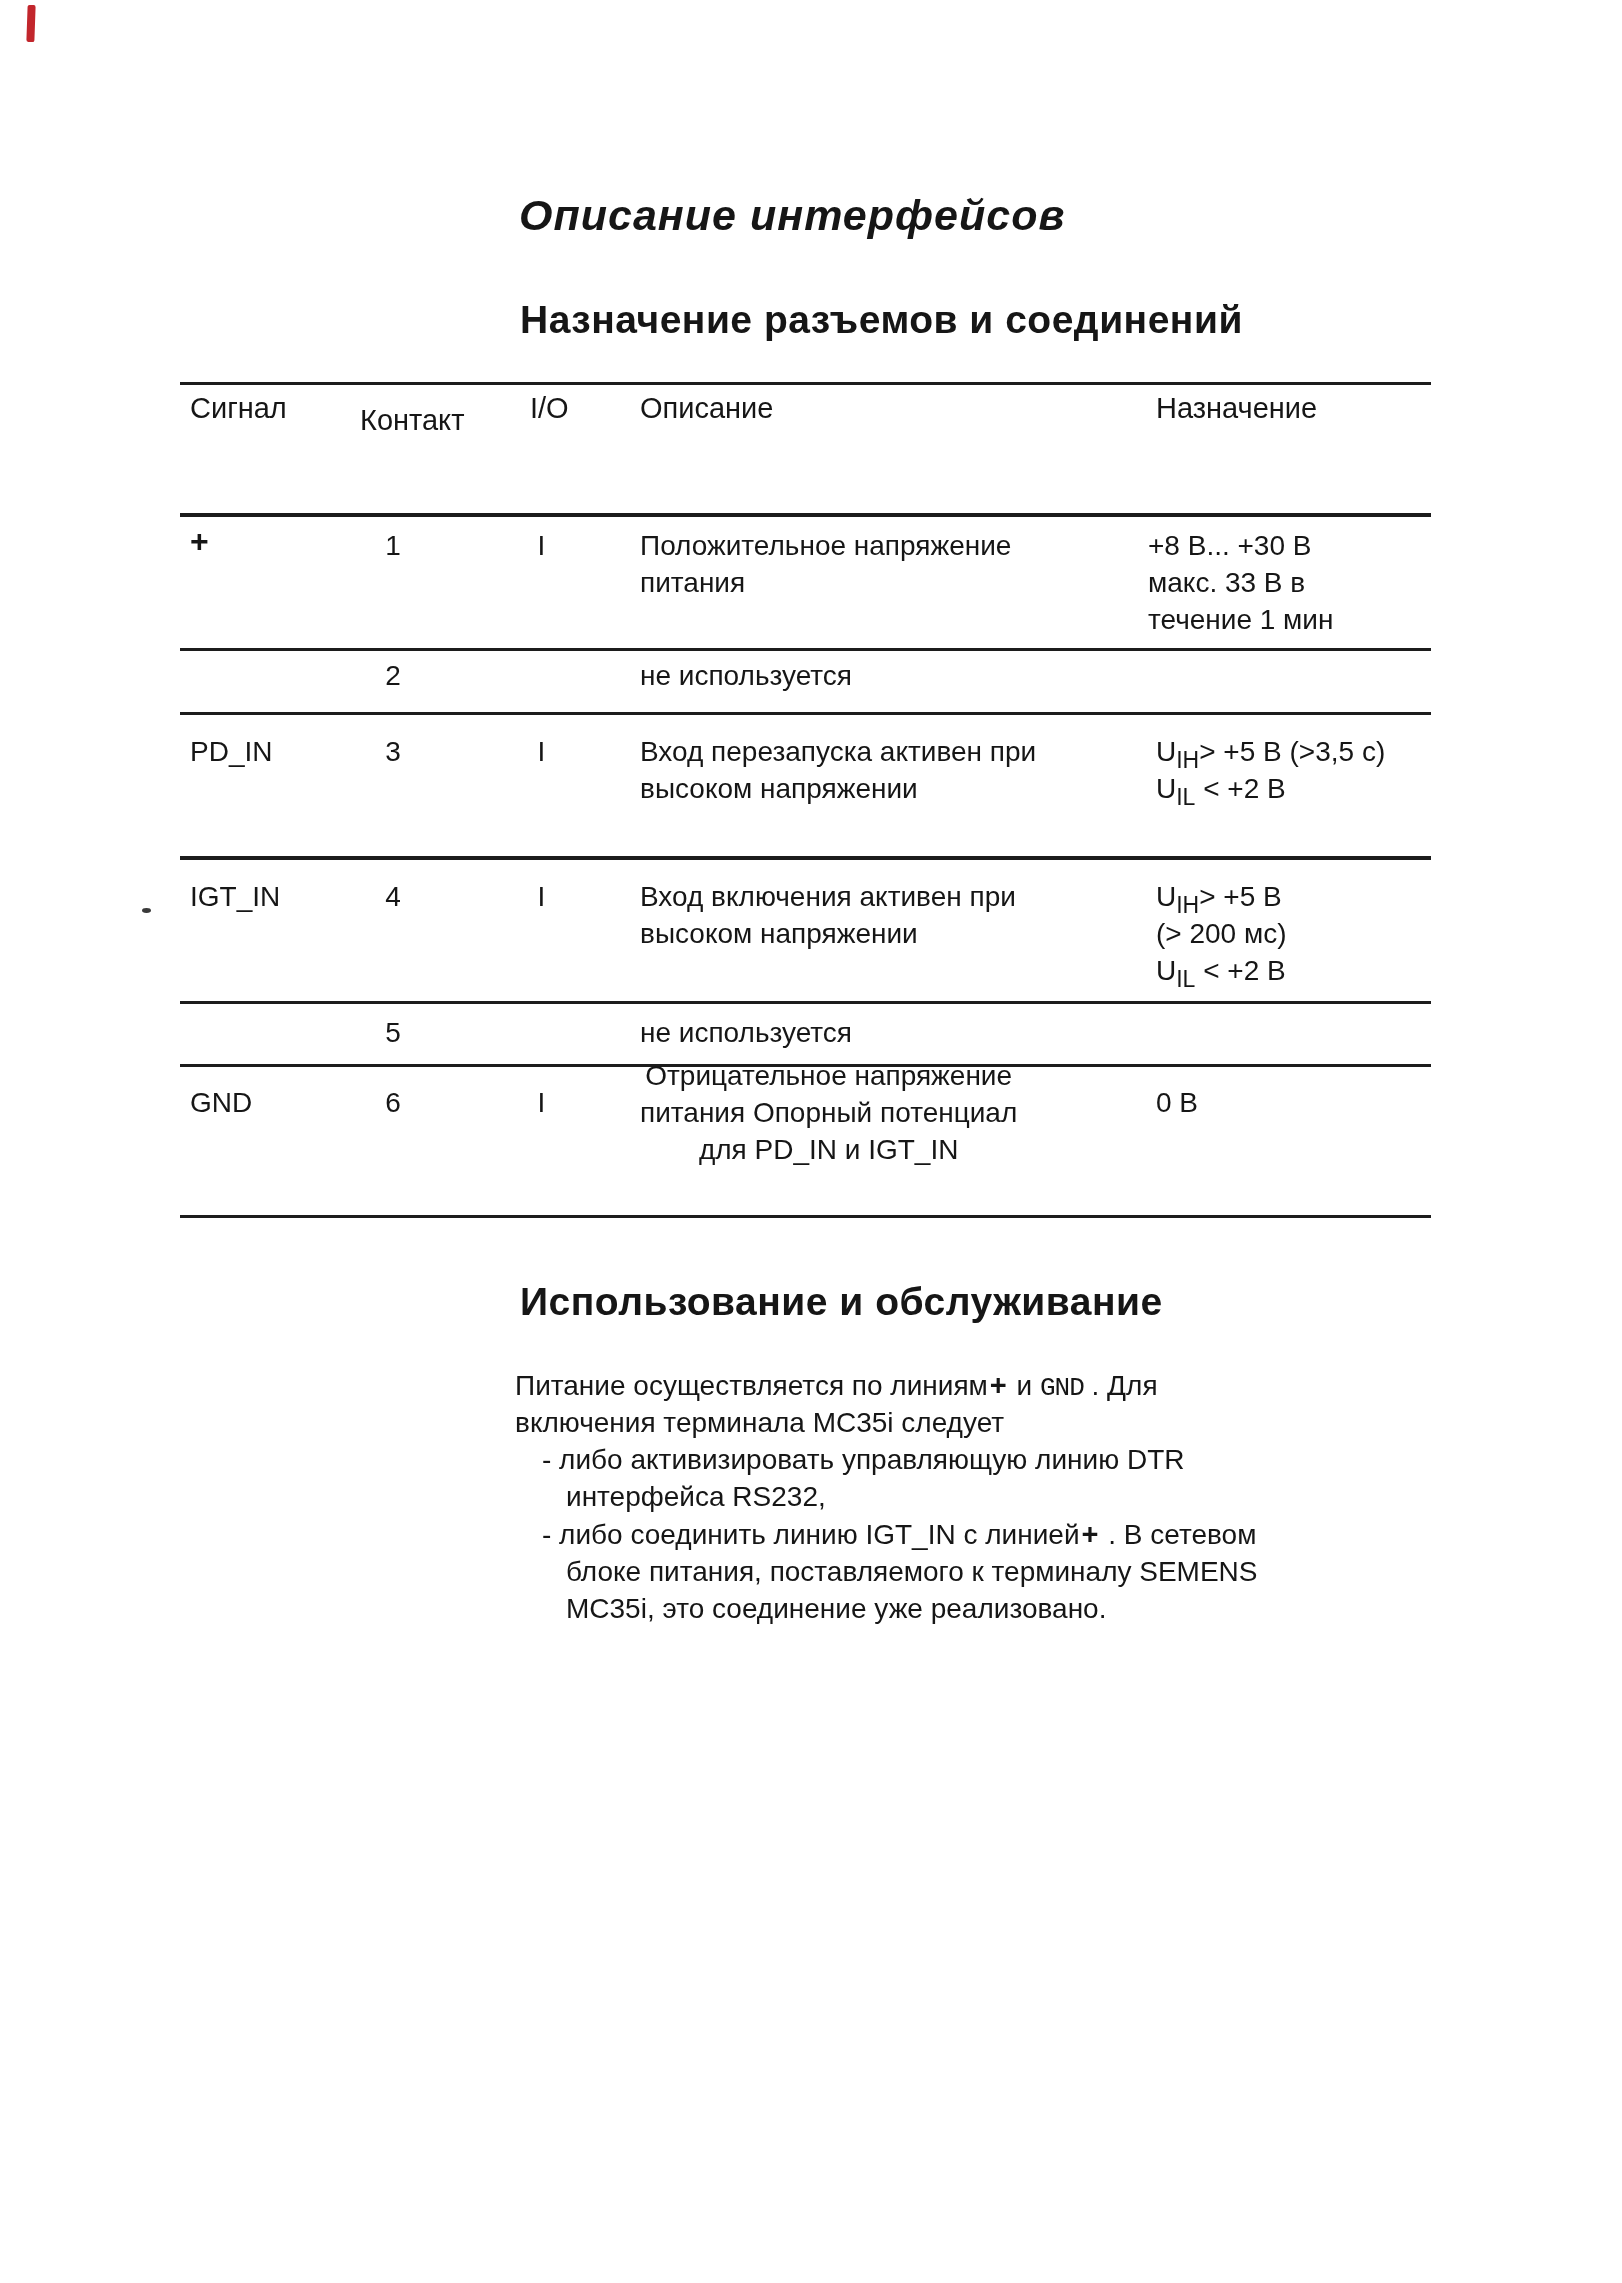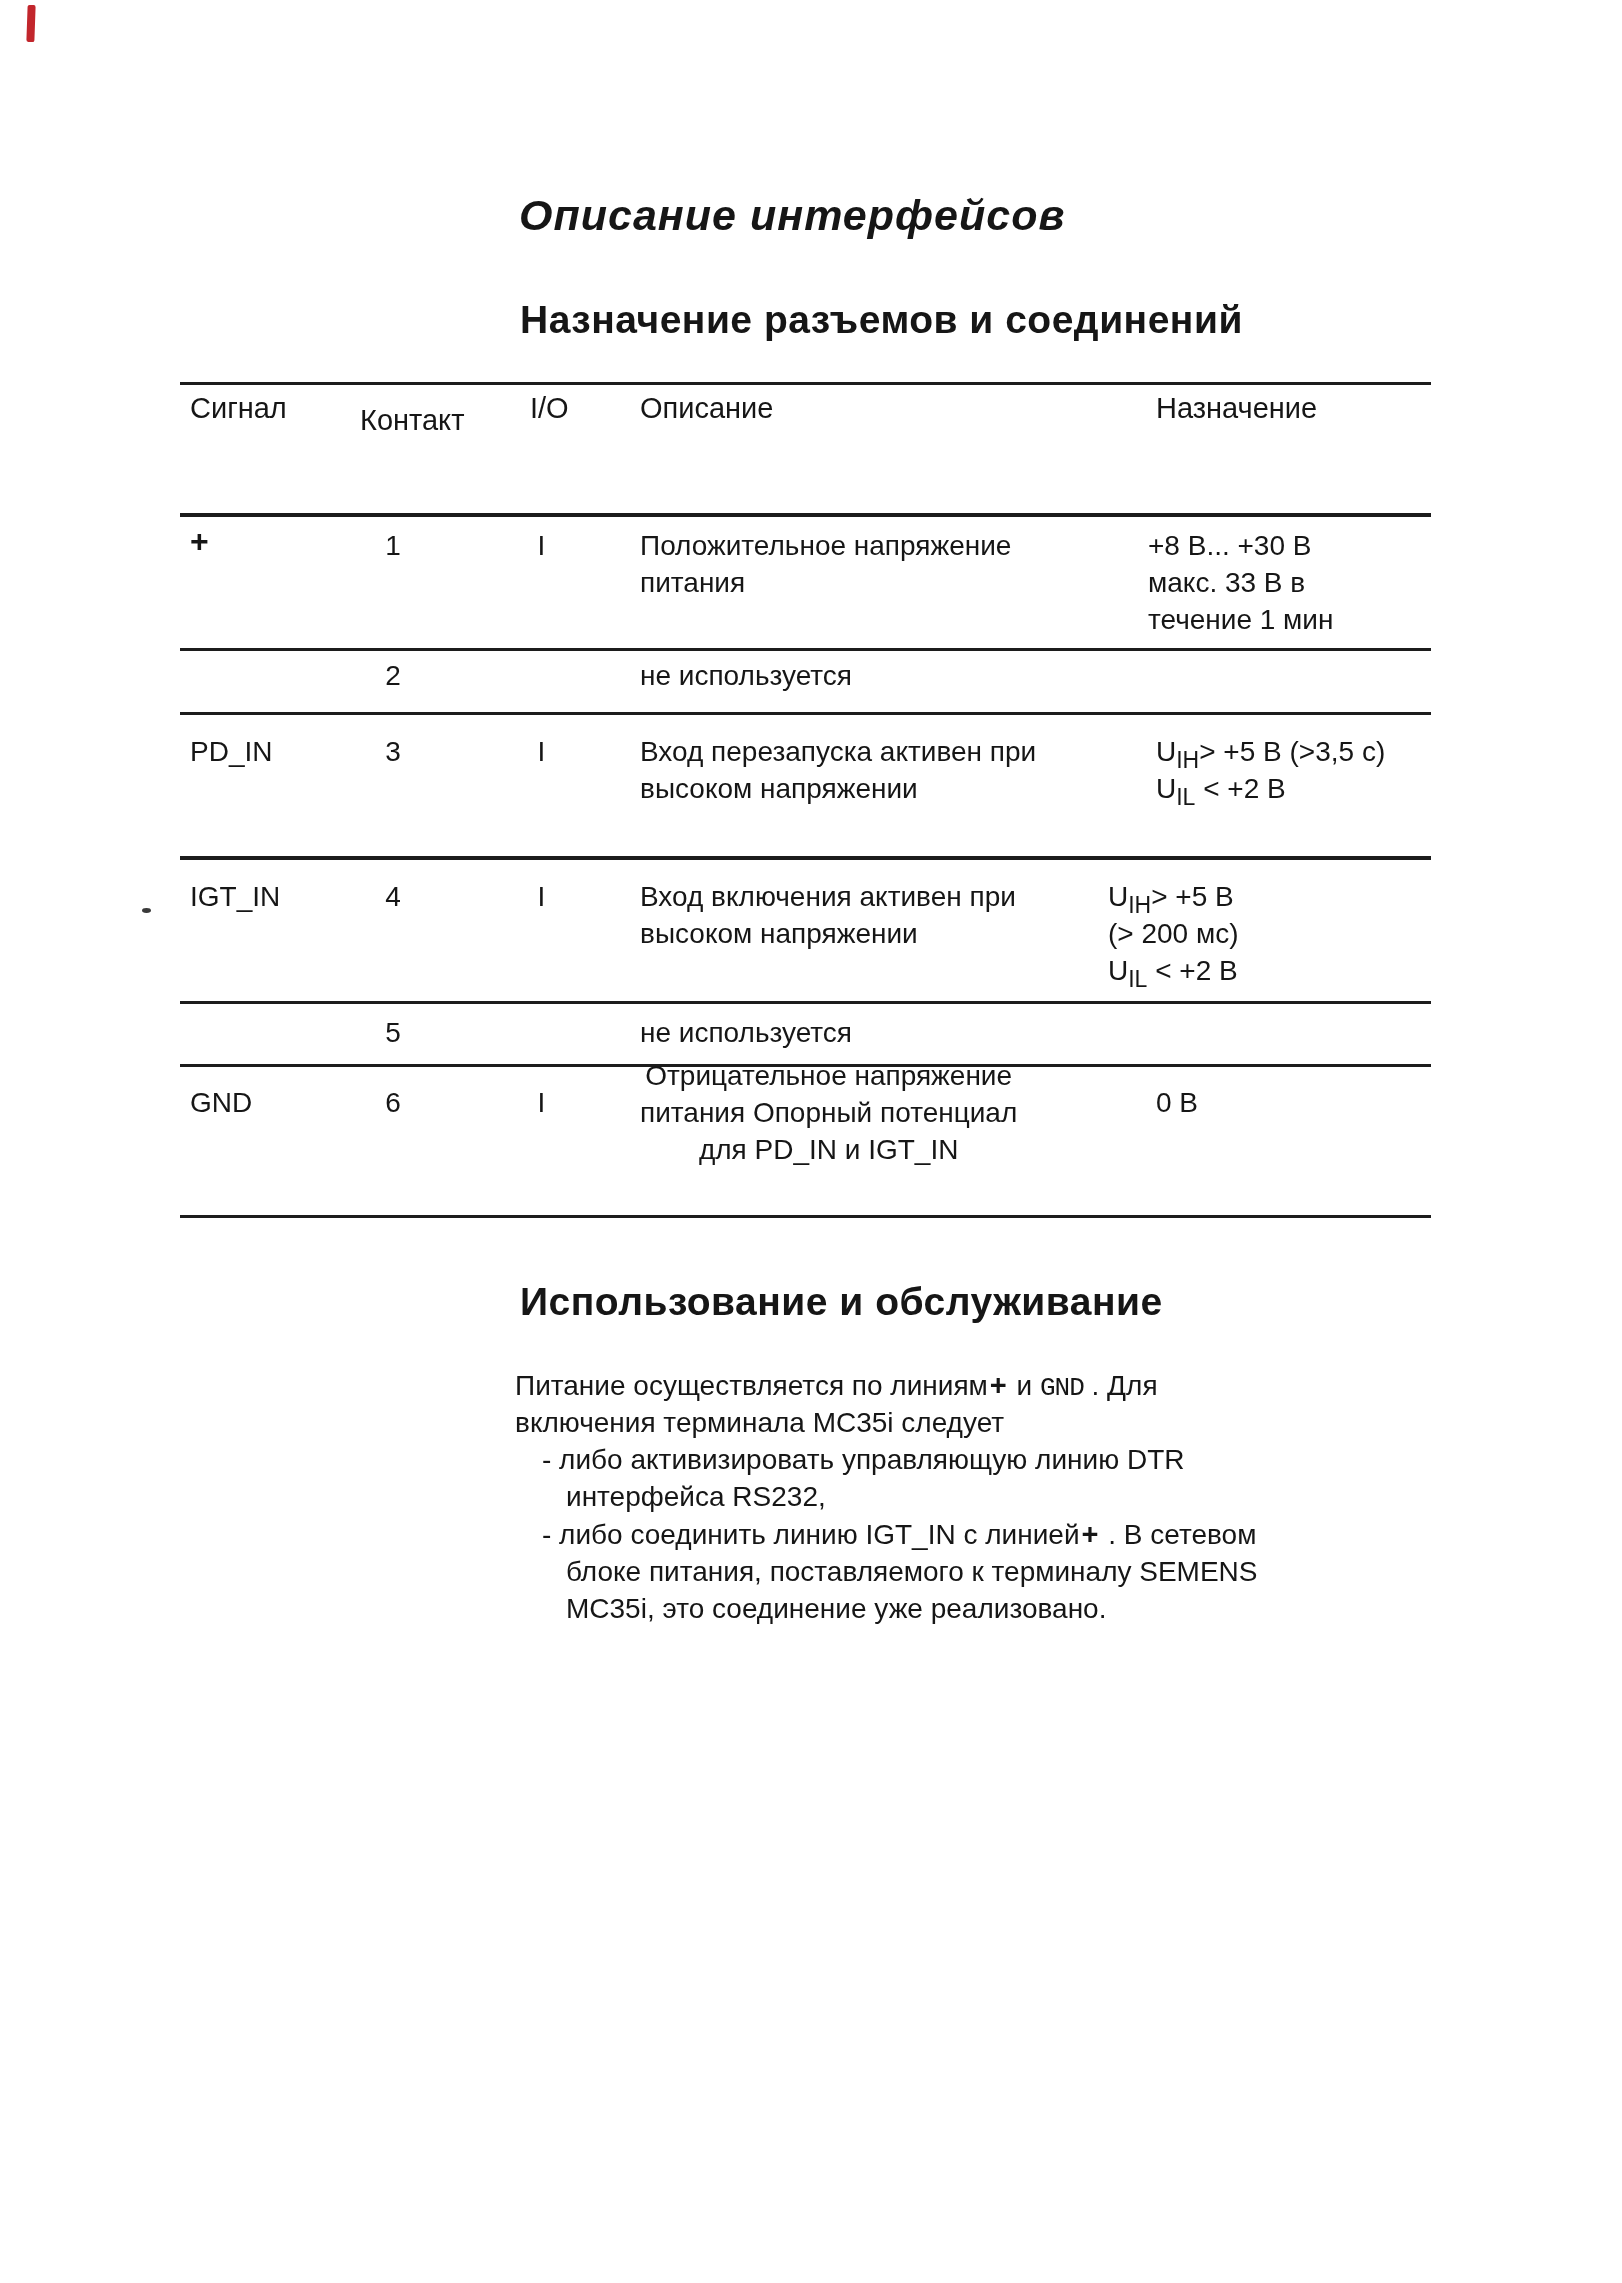--- a/index.html
+++ b/index.html
@@ -106,21 +106,21 @@
   </div>
 
   <div>
     <div class="abs cell" style="left:190px;top:878px;">IGT_IN</div>
     <div class="abs cell num" style="left:366px;top:878px;width:54px;">4</div>
     <div class="abs cell num" style="left:522px;top:878px;width:39px;">I</div>
     <div class="abs cell" style="left:640px;top:878px;">
       <div>Вход включения активен при</div>
       <div>высоком напряжении</div>
     </div>
-    <div class="abs cell" style="left:1108px;top:878px;">
+    <div class="abs cell" style="left:1156px;top:878px;">
       <div><span>U</span><sub>IH</sub><span>&gt; +5 В</span></div>
       <div>(&gt; 200 мс)</div>
       <div><span>U</span><sub>IL</sub><span> &lt; +2 В</span></div>
     </div>
   </div>
 
   <div>
     <div class="abs cell num" style="left:366px;top:1014px;width:54px;">5</div>
     <div class="abs cell" style="left:640px;top:1014px;">
       <div>не используется</div>

